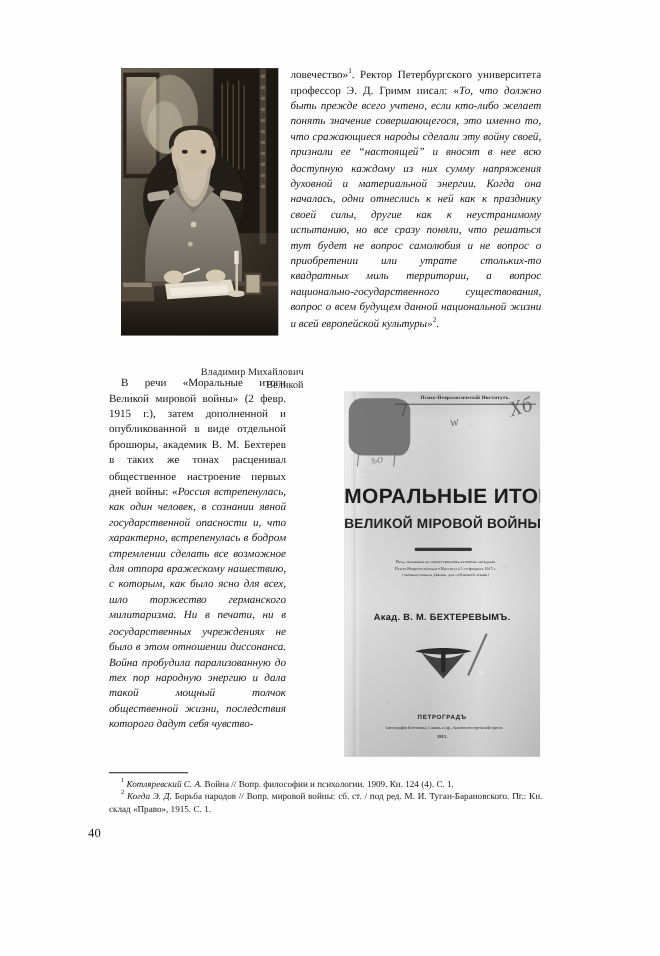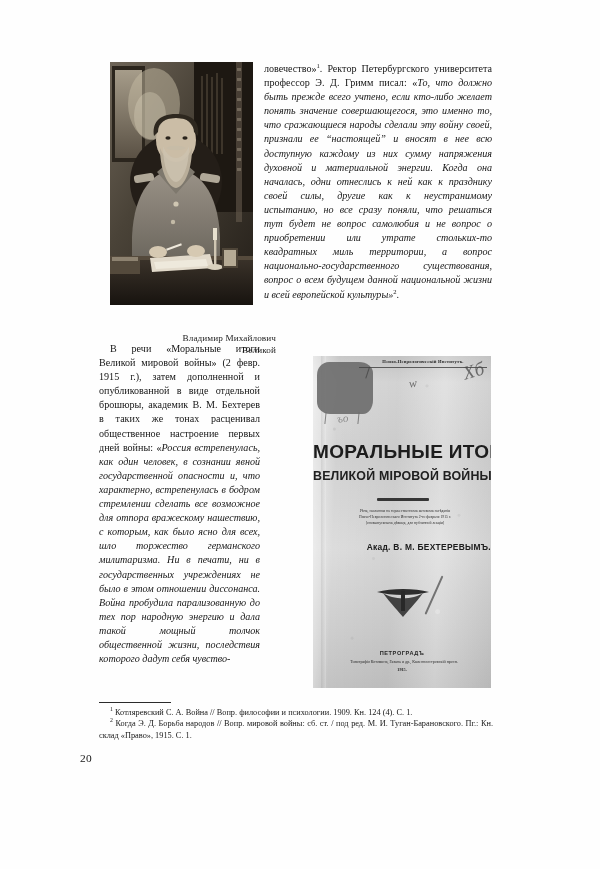--- a/index.html
+++ b/index.html
@@ -221,22 +221,22 @@
     position: absolute;
     left: 22px; right: 16px; top: 152px;
     text-align: center;
     font-size: 3.7px;
     line-height: 6.2px;
     color: #33302c;
     letter-spacing: 0.05px;
   }
   .cover-author {
     position: absolute;
-    left: 0; right: 0; top: 186px;
-    text-align: right;
+    left: 0; right: 0; top: 200px;
+    text-align: center;
     font-family: "Liberation Sans", sans-serif;
     font-weight: bold;
     font-size: 8.4px;
     letter-spacing: 0.3px;
     color: #23201d;
   }
 
   .cover-emblem {
     position: absolute;
     left: 62px; top: 228px;
@@ -291,21 +291,21 @@
     position: absolute;
     left: 99px; top: 707px;
     width: 394px;
     font-size: 8.3px;
     line-height: 11.4px;
     text-align: justify;
     color: #171717;
   }
   .footnotes p { margin: 0; }
   .footnotes .fn-first { text-indent: 11px; }
-  .footnotes .it { }
+  .footnotes .it { font-style: italic; }
   .footnotes sup { font-size: 5.8px; }
 
   
   .page-number {
     position: absolute;
     left: 80px; top: 752px;
     font-size: 11.4px;
     color: #161616;
     letter-spacing: 0.3px;
   }
@@ -482,15 +482,15 @@
     <p class="fn-first">
       <sup>1</sup>
       <span class="it">Котляревский С. А.</span><span> Война // Вопр. философии и психологии. 1909. Кн. 124 (4). С. 1.</span>
     </p>
     <p class="fn-first">
       <sup>2</sup>
       <span class="it">Когда Э. Д.</span><span> Борьба народов // Вопр. мировой войны: сб. ст. / под ред. М. И. Туган-Барановского. Пг.: Кн. склад «Право», 1915. С. 1.</span>
     </p>
   </div>
 
-  <div class="page-number">20</div>
+  <div class="page-number">40</div>
 
 </div>
 
 </body></html>

